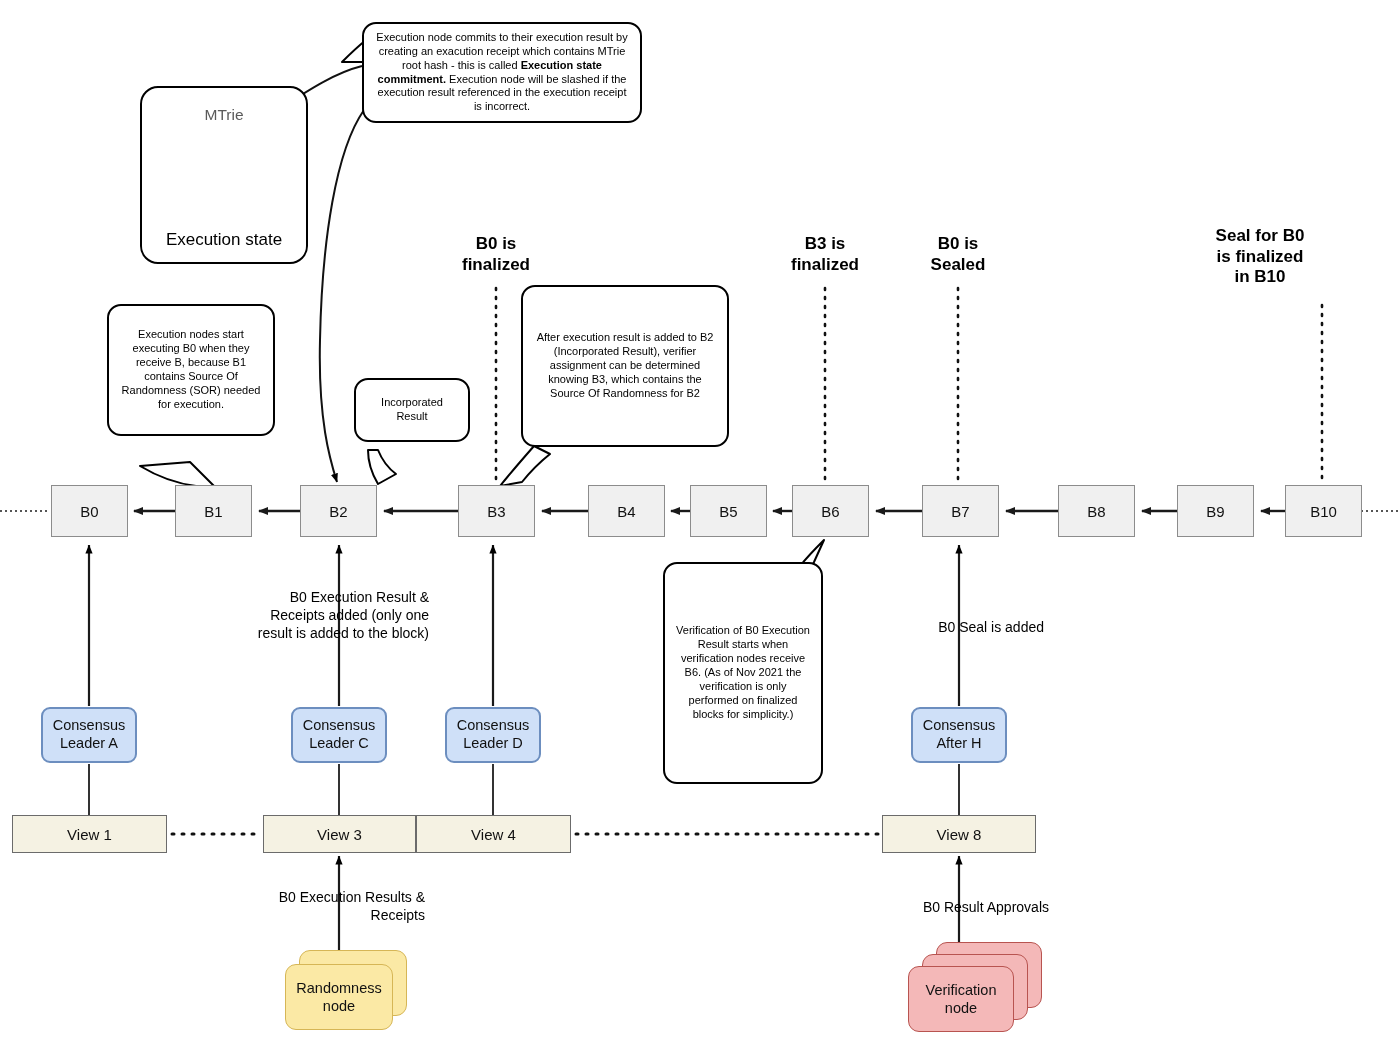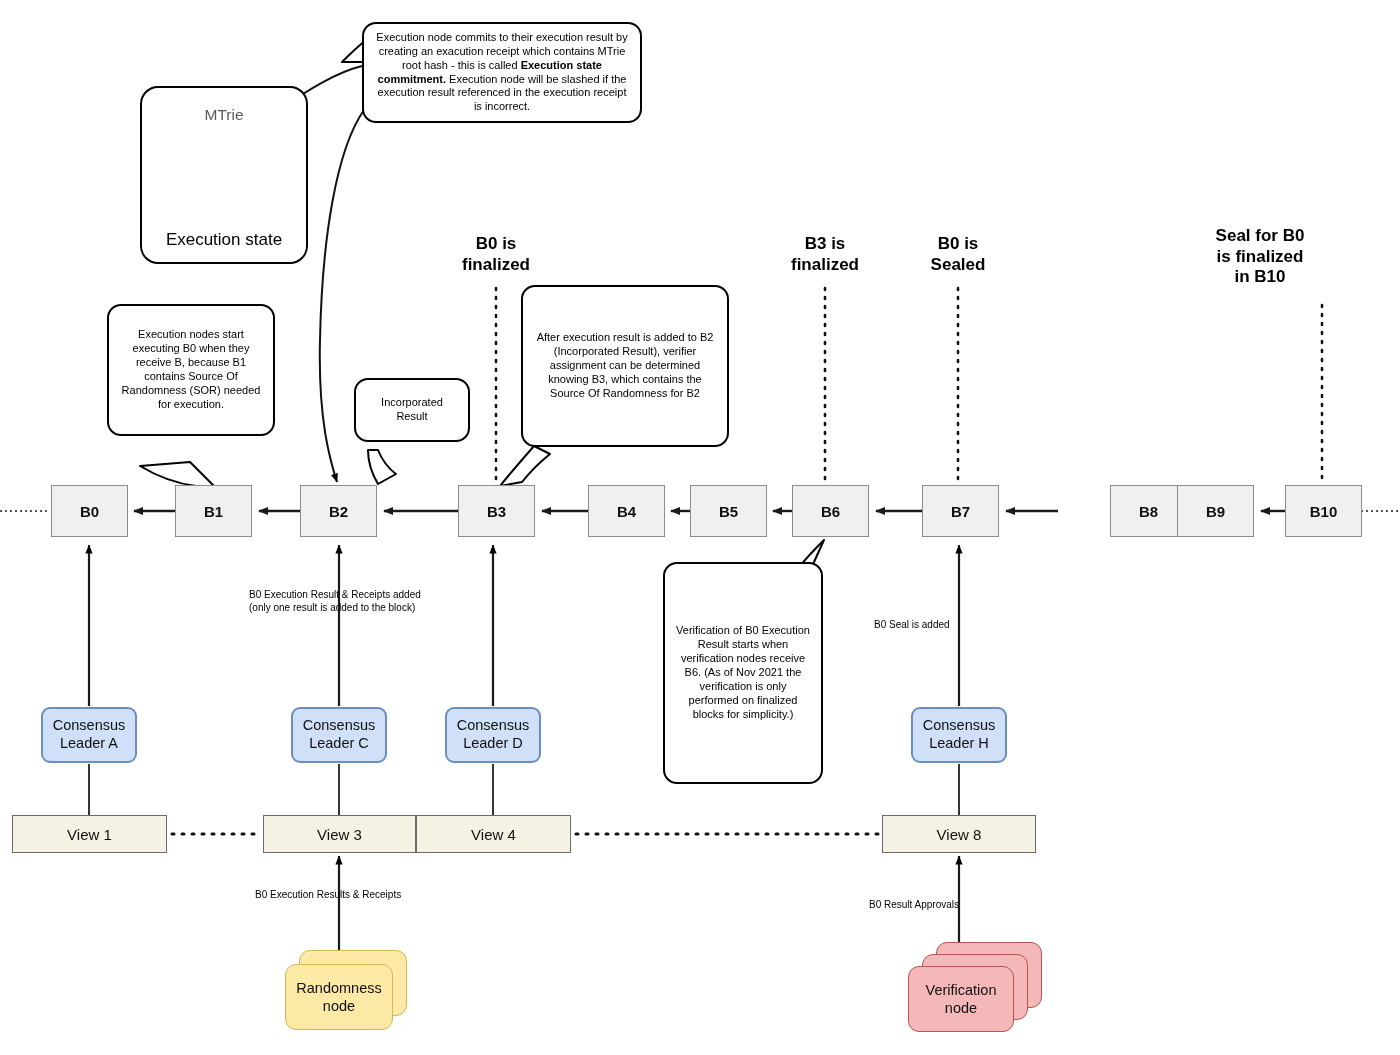--- a/index.html
+++ b/index.html
@@ -3,32 +3,32 @@
 <meta charset="utf-8">
 <style>
   html,body{margin:0;padding:0;background:#ffffff;}
   body{width:1400px;height:1055px;position:relative;overflow:hidden;
        font-family:"Liberation Sans","DejaVu Sans",sans-serif;color:#000;}
   .canvas{position:absolute;inset:0;}
   svg.layer{position:absolute;left:0;top:0;width:1400px;height:1055px;pointer-events:none;}
 
   
   .block{position:absolute;width:77px;height:52px;background:#f0f0f0;border:1px solid #8c8c8c;
-         display:flex;align-items:center;justify-content:center;font-size:15px;color:#111;box-sizing:border-box;font-weight:bold;}
+         display:flex;align-items:center;justify-content:center;font-size:15px;color:#111;box-sizing:border-box;}
 
   
   .hdr{position:absolute;text-align:center;font-weight:bold;font-size:17px;line-height:1.22;color:#000;}
 
   
   .bubble{position:absolute;background:#fff;border:2px solid #000;border-radius:14px;
           text-align:center;font-size:11px;line-height:1.26;padding:7px 9px;box-sizing:border-box;color:#000;}
   .bubble b{font-weight:bold;}
 
   
-  .cap{position:absolute;text-align:left;font-size:10px;line-height:1.3;color:#000;}
+  .cap{position:absolute;text-align:right;font-size:14px;line-height:1.3;color:#000;}
 
   
   .leader{position:absolute;width:96px;height:56px;background:#cfe0f8;border:2.5px solid #6c8ebf;
           border-radius:9px;display:flex;align-items:center;justify-content:center;text-align:center;
           font-size:14.5px;line-height:1.22;color:#111;box-sizing:border-box;}
 
   
   .view{position:absolute;height:38px;background:#f5f2e3;border:1px solid #6b6b6b;
         display:flex;align-items:center;justify-content:center;font-size:15px;color:#111;box-sizing:border-box;text-align:center;}
 
@@ -181,21 +181,21 @@
   </div>
 
   <div class="block" style="left:51px;top:485px;">B0</div>
   <div class="block" style="left:175px;top:485px;">B1</div>
   <div class="block" style="left:300px;top:485px;">B2</div>
   <div class="block" style="left:458px;top:485px;">B3</div>
   <div class="block" style="left:588px;top:485px;">B4</div>
   <div class="block" style="left:690px;top:485px;">B5</div>
   <div class="block" style="left:792px;top:485px;">B6</div>
   <div class="block" style="left:922px;top:485px;">B7</div>
-  <div class="block" style="left:1110px;top:485px;text-align:center;">B8</div>
+  <div class="block" style="left:1058px;top:485px;text-align:center;">B8</div>
   <div class="block" style="left:1177px;top:485px;">B9</div>
   <div class="block" style="left:1285px;top:485px;">B10</div>
 
   <div class="cap" style="left:249px;top:588px;width:180px;">B0 Execution Result &amp; Receipts added (only one result is added to the block)</div>
   <div class="cap" style="left:874px;top:618px;width:170px;">B0 Seal is added</div>
   <div class="cap" style="left:255px;top:888px;width:170px;">B0 Execution Results &amp; Receipts</div>
   <div class="cap" style="left:869px;top:898px;width:180px;">B0 Result Approvals</div>
 
   <div class="leader" style="left:41px;top:707px;">
     <div><span>Consensus</span><br>
@@ -204,21 +204,21 @@
   <div class="leader" style="left:291px;top:707px;">
     <div><span>Consensus</span><br>
          <span>Leader C</span></div>
   </div>
   <div class="leader" style="left:445px;top:707px;">
     <div><span>Consensus</span><br>
          <span>Leader D</span></div>
   </div>
   <div class="leader" style="left:911px;top:707px;">
     <div><span>Consensus</span><br>
-         <span>Leader H</span></div>
+         <span>After H</span></div>
   </div>
 
   <div class="view" style="left:12px;top:815px;width:155px;">View 1</div>
   <div class="view" style="left:263px;top:815px;width:153px;">View 3</div>
   <div class="view" style="left:416px;top:815px;width:155px;">View 4</div>
   <div class="view" style="left:882px;top:815px;width:154px;">View 8</div>
 
   <div class="stack" style="left:285px;top:950px;width:130px;height:90px;">
     <div class="card exec" style="left:14px;top:0;width:108px;height:66px;"></div>
     <div class="card exec" style="left:0;top:14px;width:108px;height:66px;">

